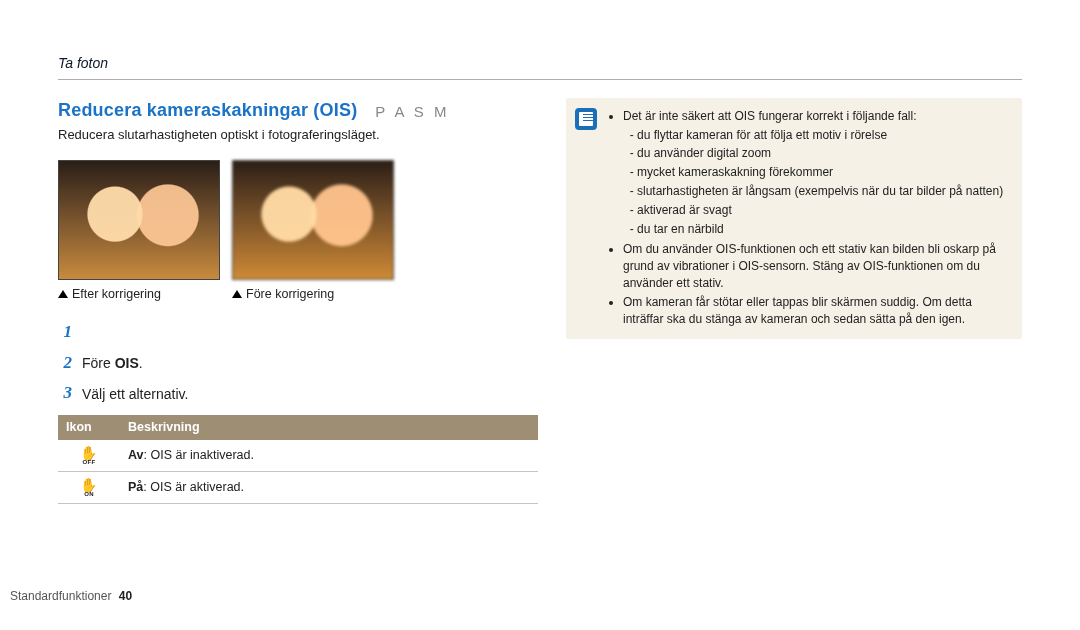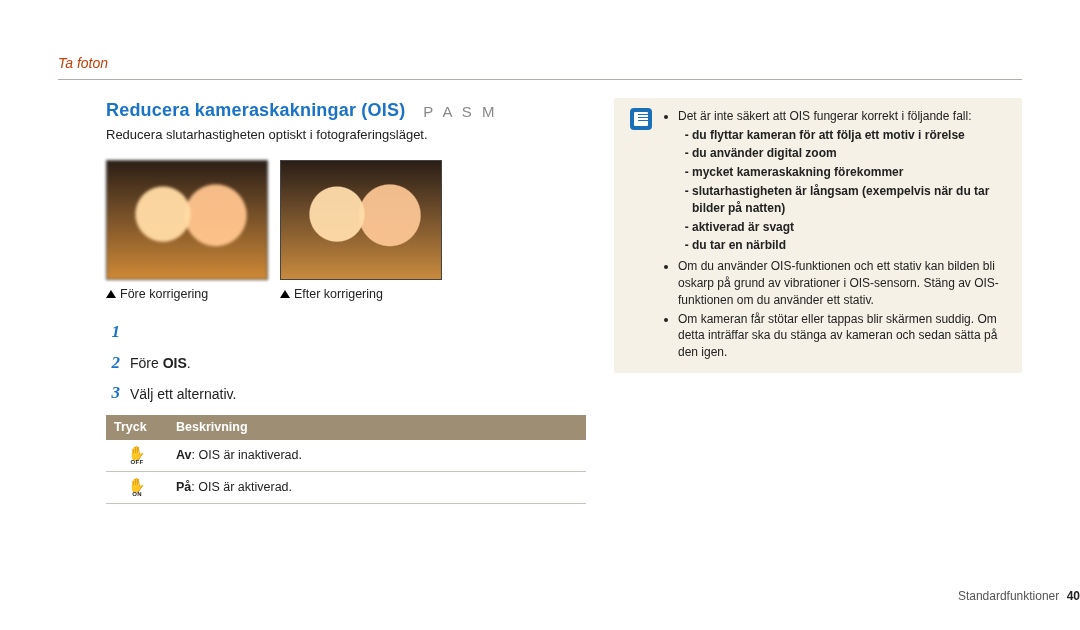--- a/index.html
+++ b/index.html
@@ -14,35 +14,34 @@
     line-height: 1.35;
   }
   .page {
     box-sizing: border-box;
     width: 1080px;
     height: 630px;
     padding: 54px 58px 30px 58px;
     position: relative;
   }
   .breadcrumb {
-    color: #c2410c;
+    color: #0f172a;
     font-style: italic;
     font-size: 14px;
     border-bottom: 1px solid #b0aea8;
     padding-bottom: 6px;
     margin-bottom: 18px;
   }
   .columns {
     display: flex;
     gap: 28px;
   }
   .col-left {
     width: 480px;
     flex: 0 0 auto;
-    margin-left: 48px;
   }
   .col-right {
     flex: 1;
   }
   .heading-row {
     display: flex;
     align-items: flex-end;
     gap: 18px;
   }
   .section-title {
@@ -157,21 +156,21 @@
   }
   .hand-icon .sub {
     font-size: 6px;
     letter-spacing: 0.3px;
     margin-top: -1px;
     font-weight: bold;
   }
   .note-box {
     background: #f5f1e6;
     border-radius: 2px;
-    padding: 10px 14px 10px 16px;
+    padding: 10px 14px 10px 9px;
     display: flex;
     gap: 10px;
     font-size: 12px;
     line-height: 1.4;
   }
   .note-icon {
     width: 22px; height: 22px;
     flex: 0 0 auto;
     border-radius: 4px;
     background: #1a6fb6;
@@ -194,30 +193,29 @@
   }
   .note-content ul {
     list-style: disc;
     margin: 0;
     padding-left: 16px;
   }
   .note-content ul ul {
     list-style: "- ";
     padding-left: 14px;
     margin: 2px 0 4px 0;
-    font-weight: bold;
   }
   .note-content li {
     margin-bottom: 2px;
   }
   .footer {
     position: absolute;
     bottom: 26px;
-    left: 4px; right: 0;
-    text-align: right;
+    left: 10px; right: 0;
+    text-align: left;
     font-size: 12px;
     color: #555;
   }
   .footer .pg {
     font-weight: bold;
     color: #222;
     margin-left: 4px;
   }
 </style>
 </head>
@@ -230,31 +228,31 @@
 
     <div class="col-left">
       <div class="heading-row">
         <div class="section-title">Reducera kameraskakningar (OIS)</div>
         <div class="modes">P A S M</div>
       </div>
       <div class="lead">Reducera slutarhastigheten optiskt i fotograferingsläget.</div>
 
       <div class="image-pair">
         <div class="image-box">
+          <div class="fake-photo"></div>
+          <div class="caption">
+            <span class="marker-triangle"></span>
+            <span>Efter korrigering</span>
+          </div>
+        </div>
+        <div class="image-box">
           <div class="fake-photo blurry"></div>
           <div class="caption">
             <span class="marker-triangle"></span>
             <span>Före korrigering</span>
-          </div>
-        </div>
-        <div class="image-box">
-          <div class="fake-photo"></div>
-          <div class="caption">
-            <span class="marker-triangle"></span>
-            <span>Efter korrigering</span>
           </div>
         </div>
       </div>
 
       <ol class="steps">
         <li>
           <span class="step-num">1</span>
         </li>
         <li>
           <span class="step-num">2</span>
@@ -264,21 +262,21 @@
         </li>
         <li>
           <span class="step-num">3</span>
           <span>Välj ett alternativ.</span>
         </li>
       </ol>
 
       <table class="ois-table">
         <thead>
           <tr>
-            <th class="col-icon">Tryck</th>
+            <th class="col-icon">Ikon</th>
             <th>Beskrivning</th>
           </tr>
         </thead>
         <tbody>
           <tr>
             <td class="icon-cell">
               <span class="hand-icon">✋<span class="sub">OFF</span></span>
             </td>
             <td>
               <span class="bold">Av</span><span>: OIS är inaktiverad.</span>

